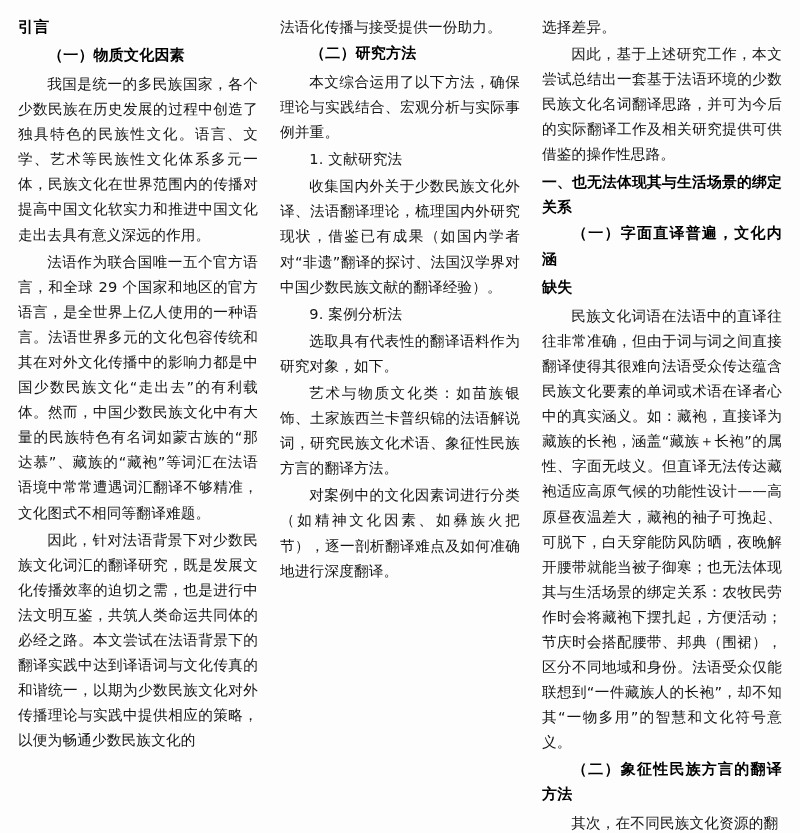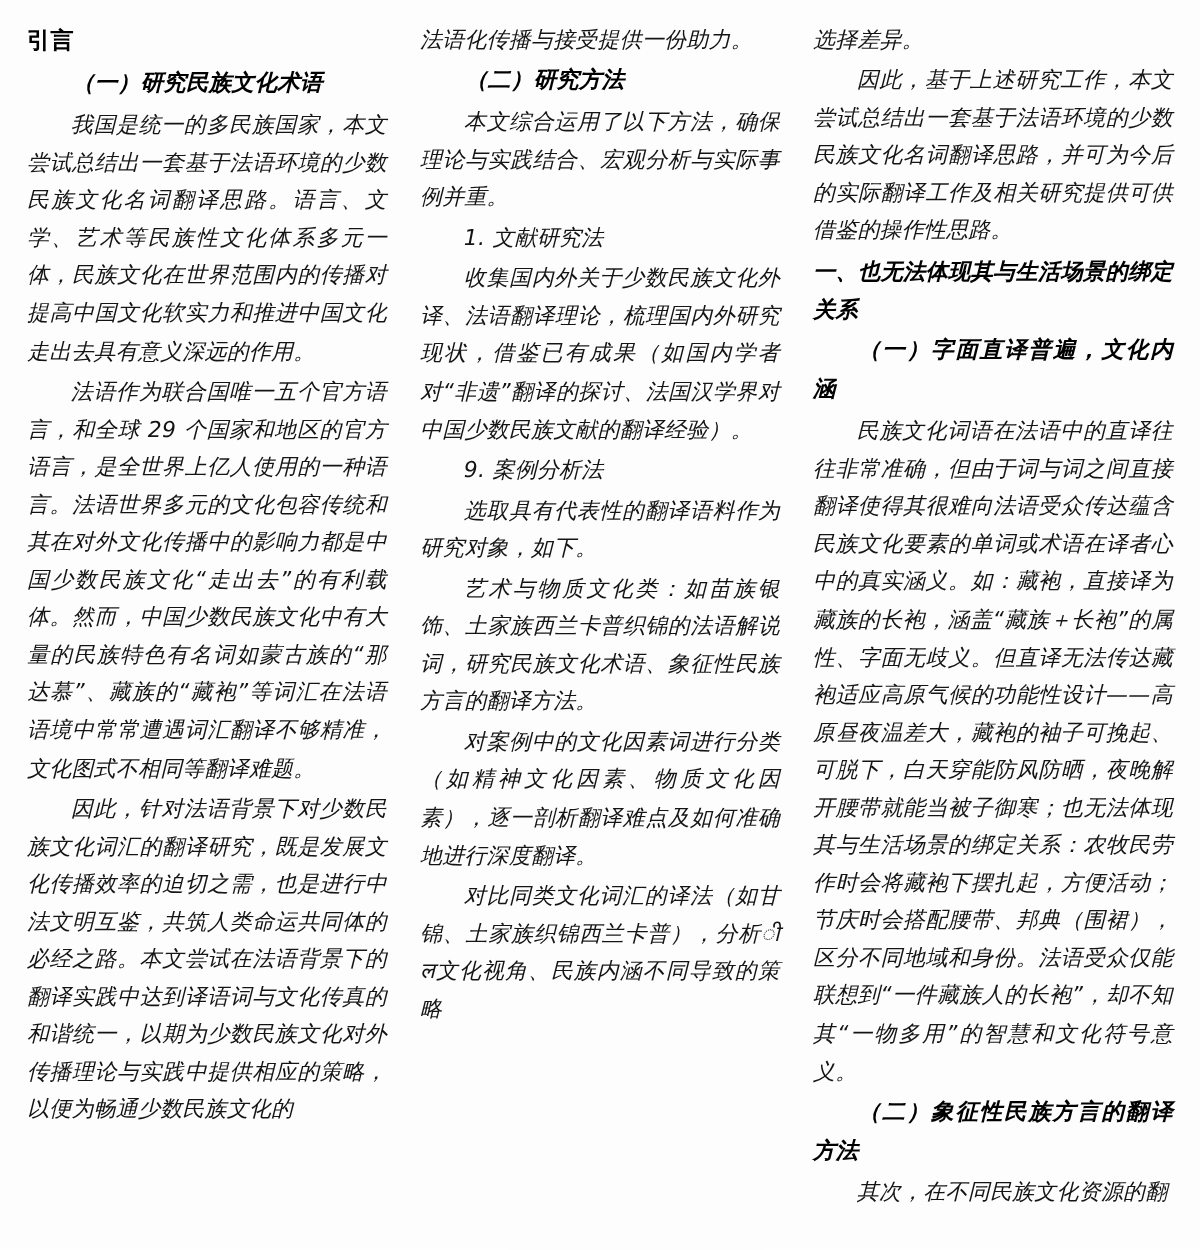--- a/index.html
+++ b/index.html
@@ -31,21 +31,20 @@
     flex-direction: column;
   }
   .blk {
     margin: 0 0 2px 0;
     font-size: 14.6px;
     line-height: 1.72;
     text-align: justify;
     text-justify: inter-ideograph;
     letter-spacing: 0.2px;
     color: #141414;
-    font-style: italic;
   }
   .h-main {
     font-weight: bold;
     font-size: 15.4px;
     line-height: 1.7;
     margin: 0 0 3px 0;
     letter-spacing: 0.3px;
     color: #000;
   }
   .h-sec {
@@ -77,42 +76,42 @@
     text-indent: 2em;
   }
 </style>
 </head>
 <body>
 
 <div class="page">
 
   <div class="column">
     <div class="h-main">引言</div>
-    <div class="blk h-sec">（一）研究民族文化术语</div>
-    <div class="blk p">我国是统一的多民族国家，本文尝试总结出一套基于法语环境的少数民族文化名词翻译思路。语言、文学、艺术等民族性文化体系多元一体，民族文化在世界范围内的传播对提高中国文化软实力和推进中国文化走出去具有意义深远的作用。</div>
+    <div class="blk h-sec">（一）物质文化因素</div>
+    <div class="blk p">我国是统一的多民族国家，各个少数民族在历史发展的过程中创造了独具特色的民族性文化。语言、文学、艺术等民族性文化体系多元一体，民族文化在世界范围内的传播对提高中国文化软实力和推进中国文化走出去具有意义深远的作用。</div>
     <div class="blk p">法语作为联合国唯一五个官方语言，和全球 29 个国家和地区的官方语言，是全世界上亿人使用的一种语言。法语世界多元的文化包容传统和其在对外文化传播中的影响力都是中国少数民族文化“走出去”的有利载体。然而，中国少数民族文化中有大量的民族特色有名词如蒙古族的“那达慕”、藏族的“藏袍”等词汇在法语语境中常常遭遇词汇翻译不够精准，文化图式不相同等翻译难题。</div>
     <div class="blk p">因此，针对法语背景下对少数民族文化词汇的翻译研究，既是发展文化传播效率的迫切之需，也是进行中法文明互鉴，共筑人类命运共同体的必经之路。本文尝试在法语背景下的翻译实践中达到译语词与文化传真的和谐统一，以期为少数民族文化对外传播理论与实践中提供相应的策略，以便为畅通少数民族文化的</div>
   </div>
 
   <div class="column">
     <div class="blk p cont">法语化传播与接受提供一份助力。</div>
     <div class="blk h-sec">（二）研究方法</div>
     <div class="blk p">本文综合运用了以下方法，确保理论与实践结合、宏观分析与实际事例并重。</div>
     <div class="blk numhead">1. 文献研究法</div>
     <div class="blk p">收集国内外关于少数民族文化外译、法语翻译理论，梳理国内外研究现状，借鉴已有成果（如国内学者对“非遗”翻译的探讨、法国汉学界对中国少数民族文献的翻译经验）。</div>
     <div class="blk numhead">9. 案例分析法</div>
     <div class="blk p">选取具有代表性的翻译语料作为研究对象，如下。</div>
     <div class="blk p">艺术与物质文化类：如苗族银饰、土家族西兰卡普织锦的法语解说词，研究民族文化术语、象征性民族方言的翻译方法。</div>
-    <div class="blk p">对案例中的文化因素词进行分类（如精神文化因素、物质文化因素），逐一剖析翻译难点及如何准确地进行深度翻译。</div>
-    <div class="blk p">对比同类文化词汇的译法（如甘锦、土家族织锦西兰卡普），分析ील文化视角、民族内涵不同导致的策略</div>
+    <div class="blk p">对案例中的文化因素词进行分类（如精神文化因素、如彝族火把节），逐一剖析翻译难点及如何准确地进行深度翻译。</div>
   </div>
 
   <div class="column">
     <div class="blk p cont">选择差异。</div>
     <div class="blk p">因此，基于上述研究工作，本文尝试总结出一套基于法语环境的少数民族文化名词翻译思路，并可为今后的实际翻译工作及相关研究提供可供借鉴的操作性思路。</div>
     <div class="blk h-sub noindent">一、也无法体现其与生活场景的绑定关系</div>
     <div class="blk h-sec">（一）字面直译普遍，文化内涵</div>
+    <div class="blk h-sec noindent">缺失</div>
     <div class="blk p">民族文化词语在法语中的直译往往非常准确，但由于词与词之间直接翻译使得其很难向法语受众传达蕴含民族文化要素的单词或术语在译者心中的真实涵义。如：藏袍，直接译为藏族的长袍，涵盖“藏族＋长袍”的属性、字面无歧义。但直译无法传达藏袍适应高原气候的功能性设计——高原昼夜温差大，藏袍的袖子可挽起、可脱下，白天穿能防风防晒，夜晚解开腰带就能当被子御寒；也无法体现其与生活场景的绑定关系：农牧民劳作时会将藏袍下摆扎起，方便活动；节庆时会搭配腰带、邦典（围裙），区分不同地域和身份。法语受众仅能联想到“一件藏族人的长袍”，却不知其“一物多用”的智慧和文化符号意义。</div>
     <div class="blk h-sec">（二）象征性民族方言的翻译方法</div>
     <div class="blk p">其次，在不同民族文化资源的翻</div>
   </div>
 
 </div>
 
 </body></html>

